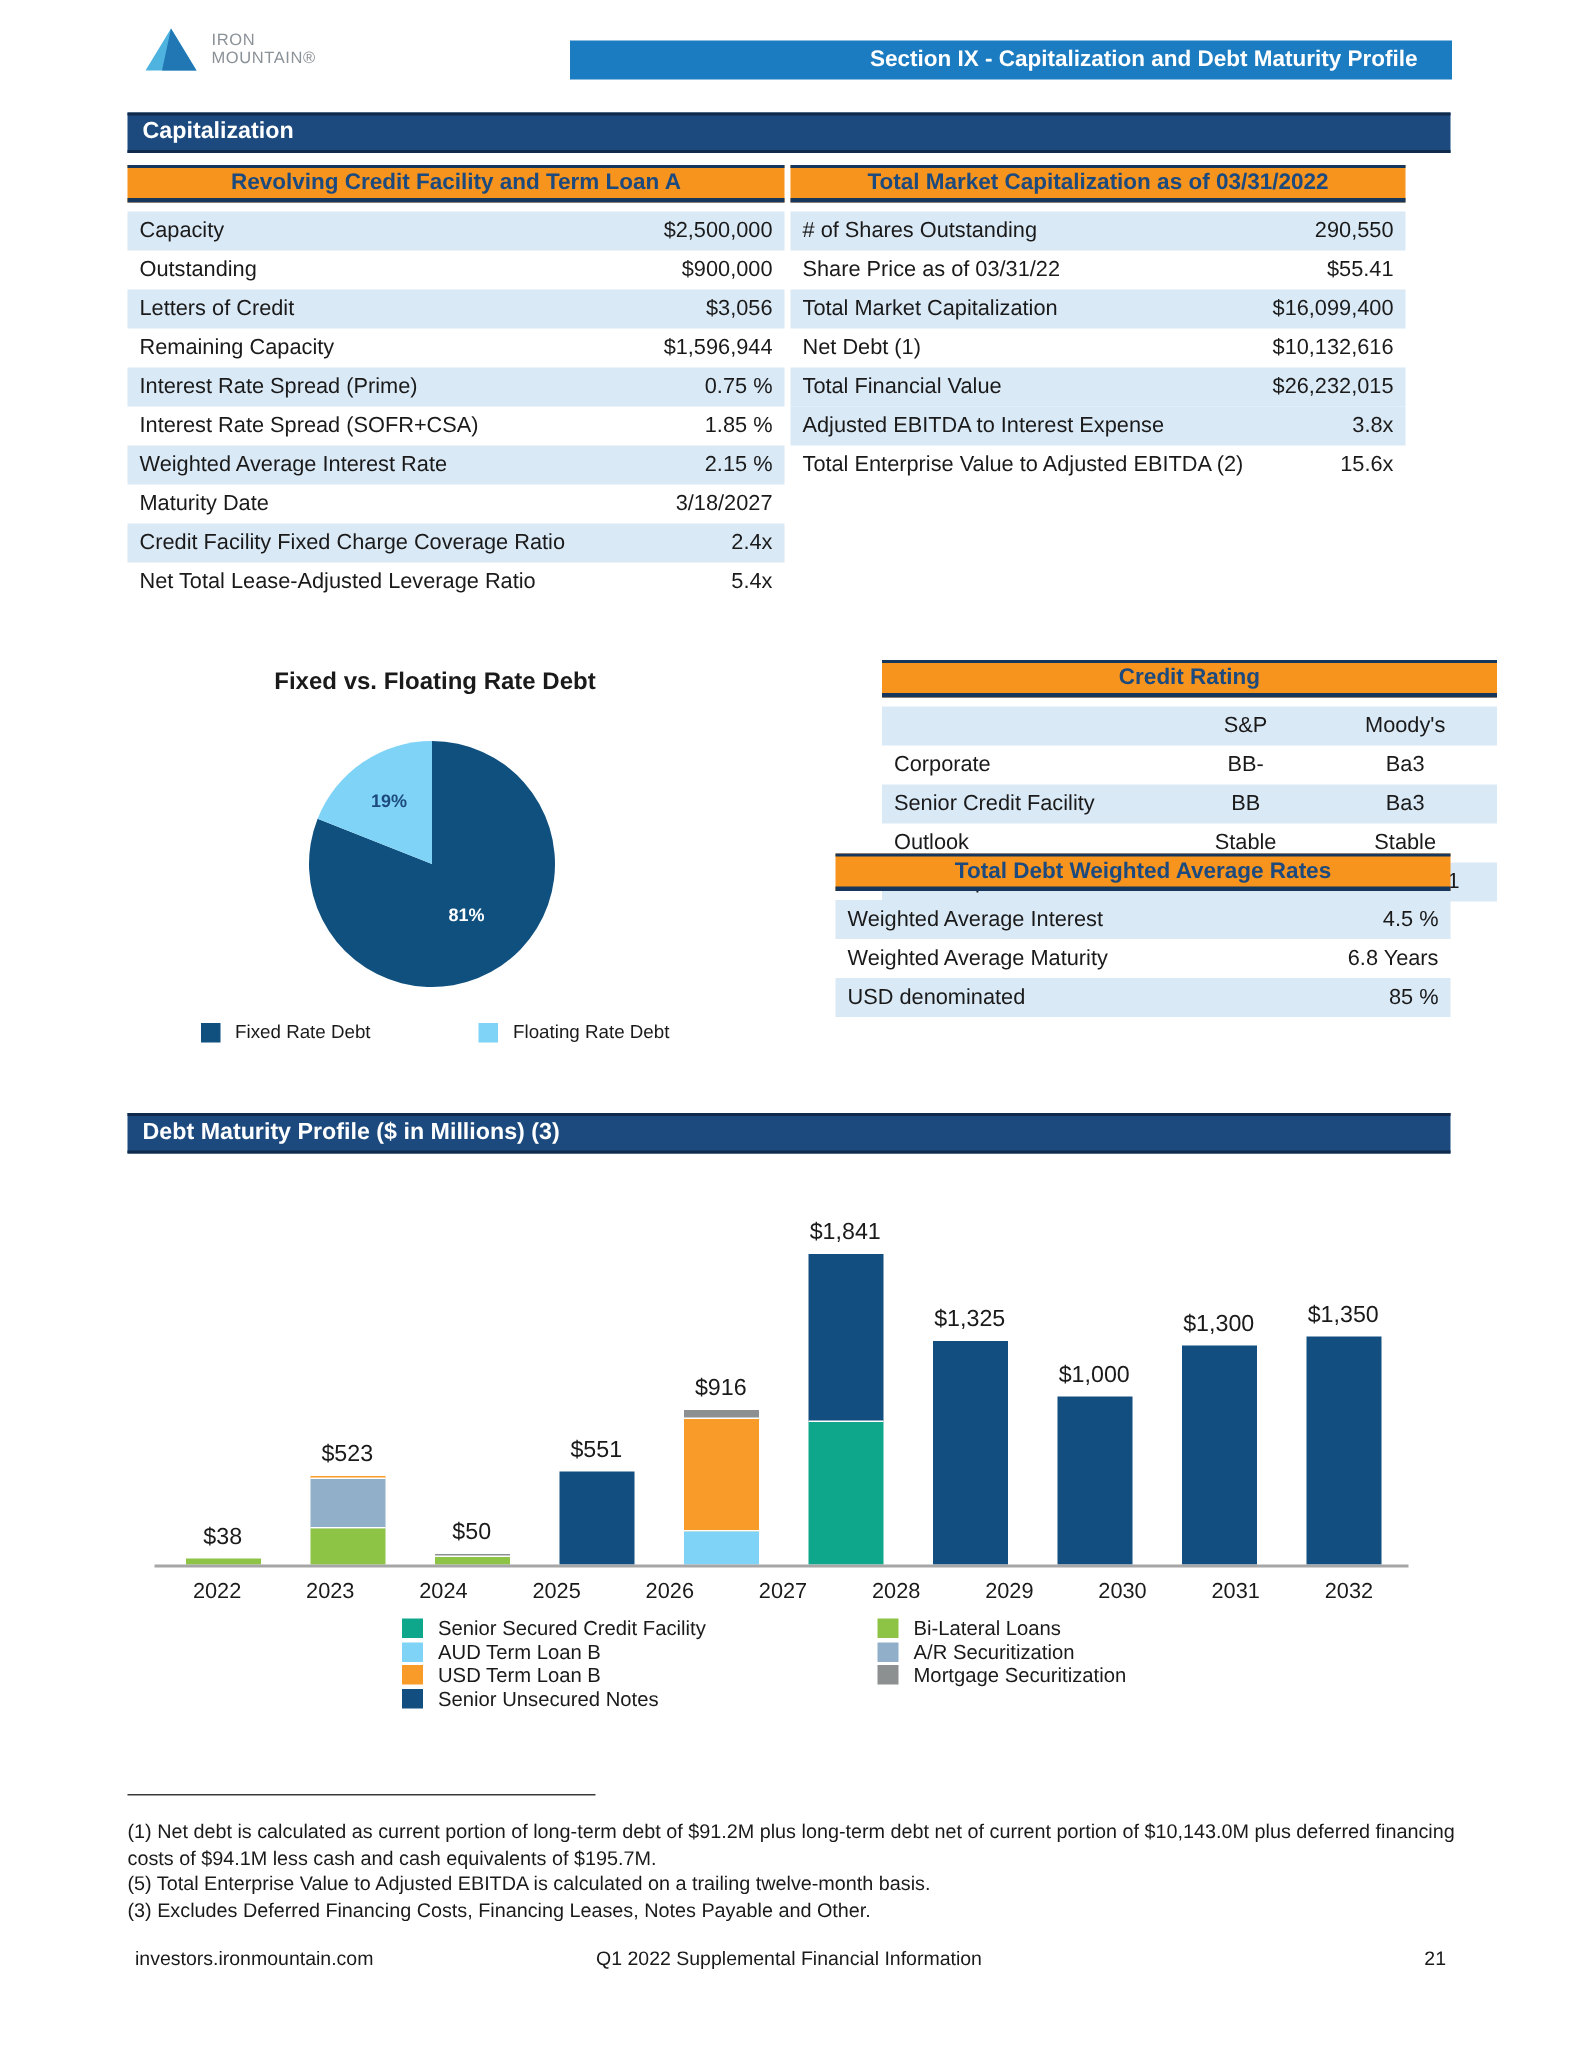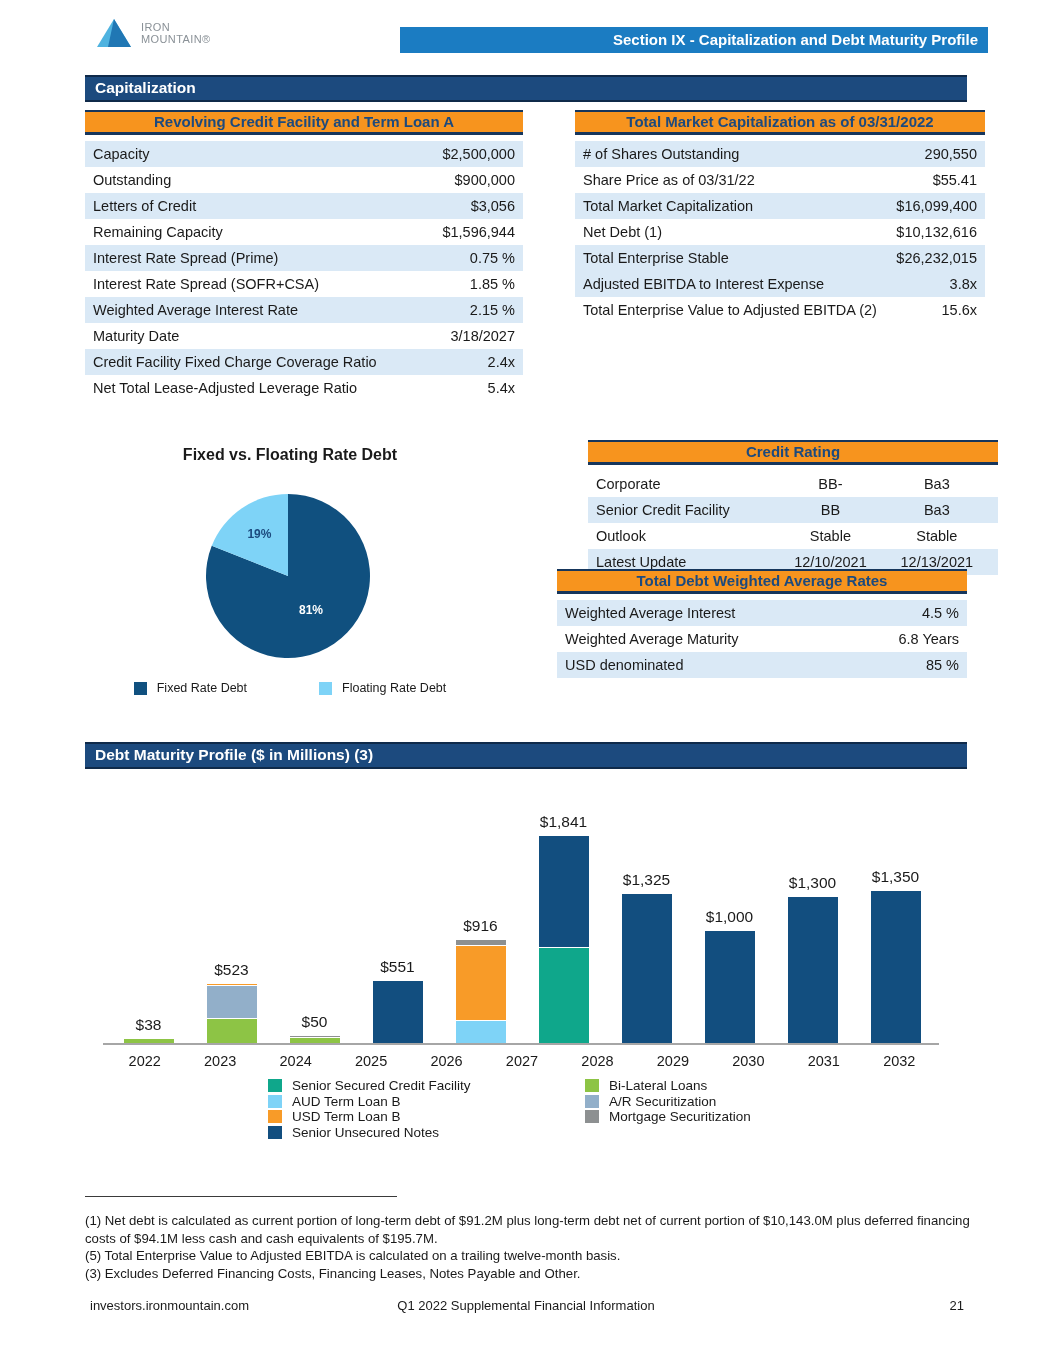--- a/index.html
+++ b/index.html
@@ -2,31 +2,31 @@
 <html><head>
 <meta charset="utf-8">
 <style>
   * { margin:0; padding:0; box-sizing:border-box; }
   body { background:#ffffff; font-family:"Liberation Sans", sans-serif; }
   .page { position:relative; width:1055px; height:1365px; background:#ffffff; color:#1a1a1a; overflow:hidden; font-family:"Liberation Sans", sans-serif; }
 
   
   .logo { position:absolute; left:95px; top:13px; display:flex; align-items:center; gap:6px; }
   .logo-text { font-size:11px; line-height:12.5px; color:#8a9197; letter-spacing:0.4px; }
-  .banner { position:absolute; left:380px; top:27px; width:588px; height:26px; background:#1b7cc2; color:#ffffff; font-weight:bold; font-size:15px; line-height:26px; text-align:right; padding-right:10px;margin-left:20px; }
+  .banner { position:absolute; left:380px; top:27px; width:588px; height:26px; background:#1b7cc2; color:#ffffff; font-weight:bold; font-size:15px; line-height:26px; text-align:right; padding-right:23px; }
 
   
   .band { position:absolute; left:85px; width:882px; height:27px; background:#1c4a7e; border-top:2px solid #0f2a4a; border-bottom:2px solid #0f2a4a; color:#ffffff; font-weight:bold; font-size:15.5px; line-height:22px; padding-left:10px; }
   #cap-band { top:75px; }
   #debt-band { top:742px; }
 
   
   .tbl { position:absolute; }
   #revolving-table { left:85px; top:110px; width:438px; }
-  #marketcap-table { left:575px; top:110px; width:410px; }
+  #marketcap-table { left:527px; top:110px; width:410px; }
   #credit-table   { left:588px; top:408px; width:410px;margin-top:32px; }
   #weighted-table { left:557px; top:569px; width:410px; }
   .tbl-header { height:25px; background:#f7941e; border-top:2px solid #16365c; border-bottom:3px solid #16365c; text-align:center; color:#1c4a7e; font-weight:bold; font-size:15px; line-height:19px; margin-bottom:6px; }
   .t-row { height:26px; display:flex; align-items:center; padding:0 8px; font-size:14.5px; }
   .t-row.alt { background:#dae9f6; }
   .t-row .lbl { flex:1; text-align:left; }
   .t-row .val { text-align:right; }
   .c-row { height:26px; display:flex; align-items:center; padding:0 8px; font-size:14.5px; }
   .c-row.alt { background:#dae9f6; }
   .c-row .c-lbl { width:46%; text-align:left; }
@@ -145,37 +145,42 @@
         </div>
         <div class="t-row alt">
           <span class="lbl">Total Market Capitalization</span>
           <span class="val">$16,099,400</span>
         </div>
         <div class="t-row">
           <span class="lbl">Net Debt (1)</span>
           <span class="val">$10,132,616</span>
         </div>
         <div class="t-row alt">
-          <span class="lbl">Total Enterprise Stable</span>
+          <span class="lbl">Total Financial Value</span>
           <span class="val">$26,232,015</span>
         </div>
         <div class="t-row alt">
           <span class="lbl">Adjusted EBITDA to Interest Expense</span>
           <span class="val">3.8x</span>
         </div>
         <div class="t-row">
           <span class="lbl">Total Enterprise Value to Adjusted EBITDA (2)</span>
           <span class="val">15.6x</span>
         </div>
       </div>
   </div>
 
   <div class="tbl" id="credit-table">
     <div class="tbl-header">Credit Rating</div>
     <div id="credit-rows">
+        <div class="c-row alt">
+          <span class="c-lbl"></span>
+          <span class="c-val">S&amp;P</span>
+          <span class="c-val">Moody's</span>
+        </div>
         <div class="c-row">
           <span class="c-lbl">Corporate</span>
           <span class="c-val">BB-</span>
           <span class="c-val">Ba3</span>
         </div>
         <div class="c-row alt">
           <span class="c-lbl">Senior Credit Facility</span>
           <span class="c-val">BB</span>
           <span class="c-val">Ba3</span>
         </div>

